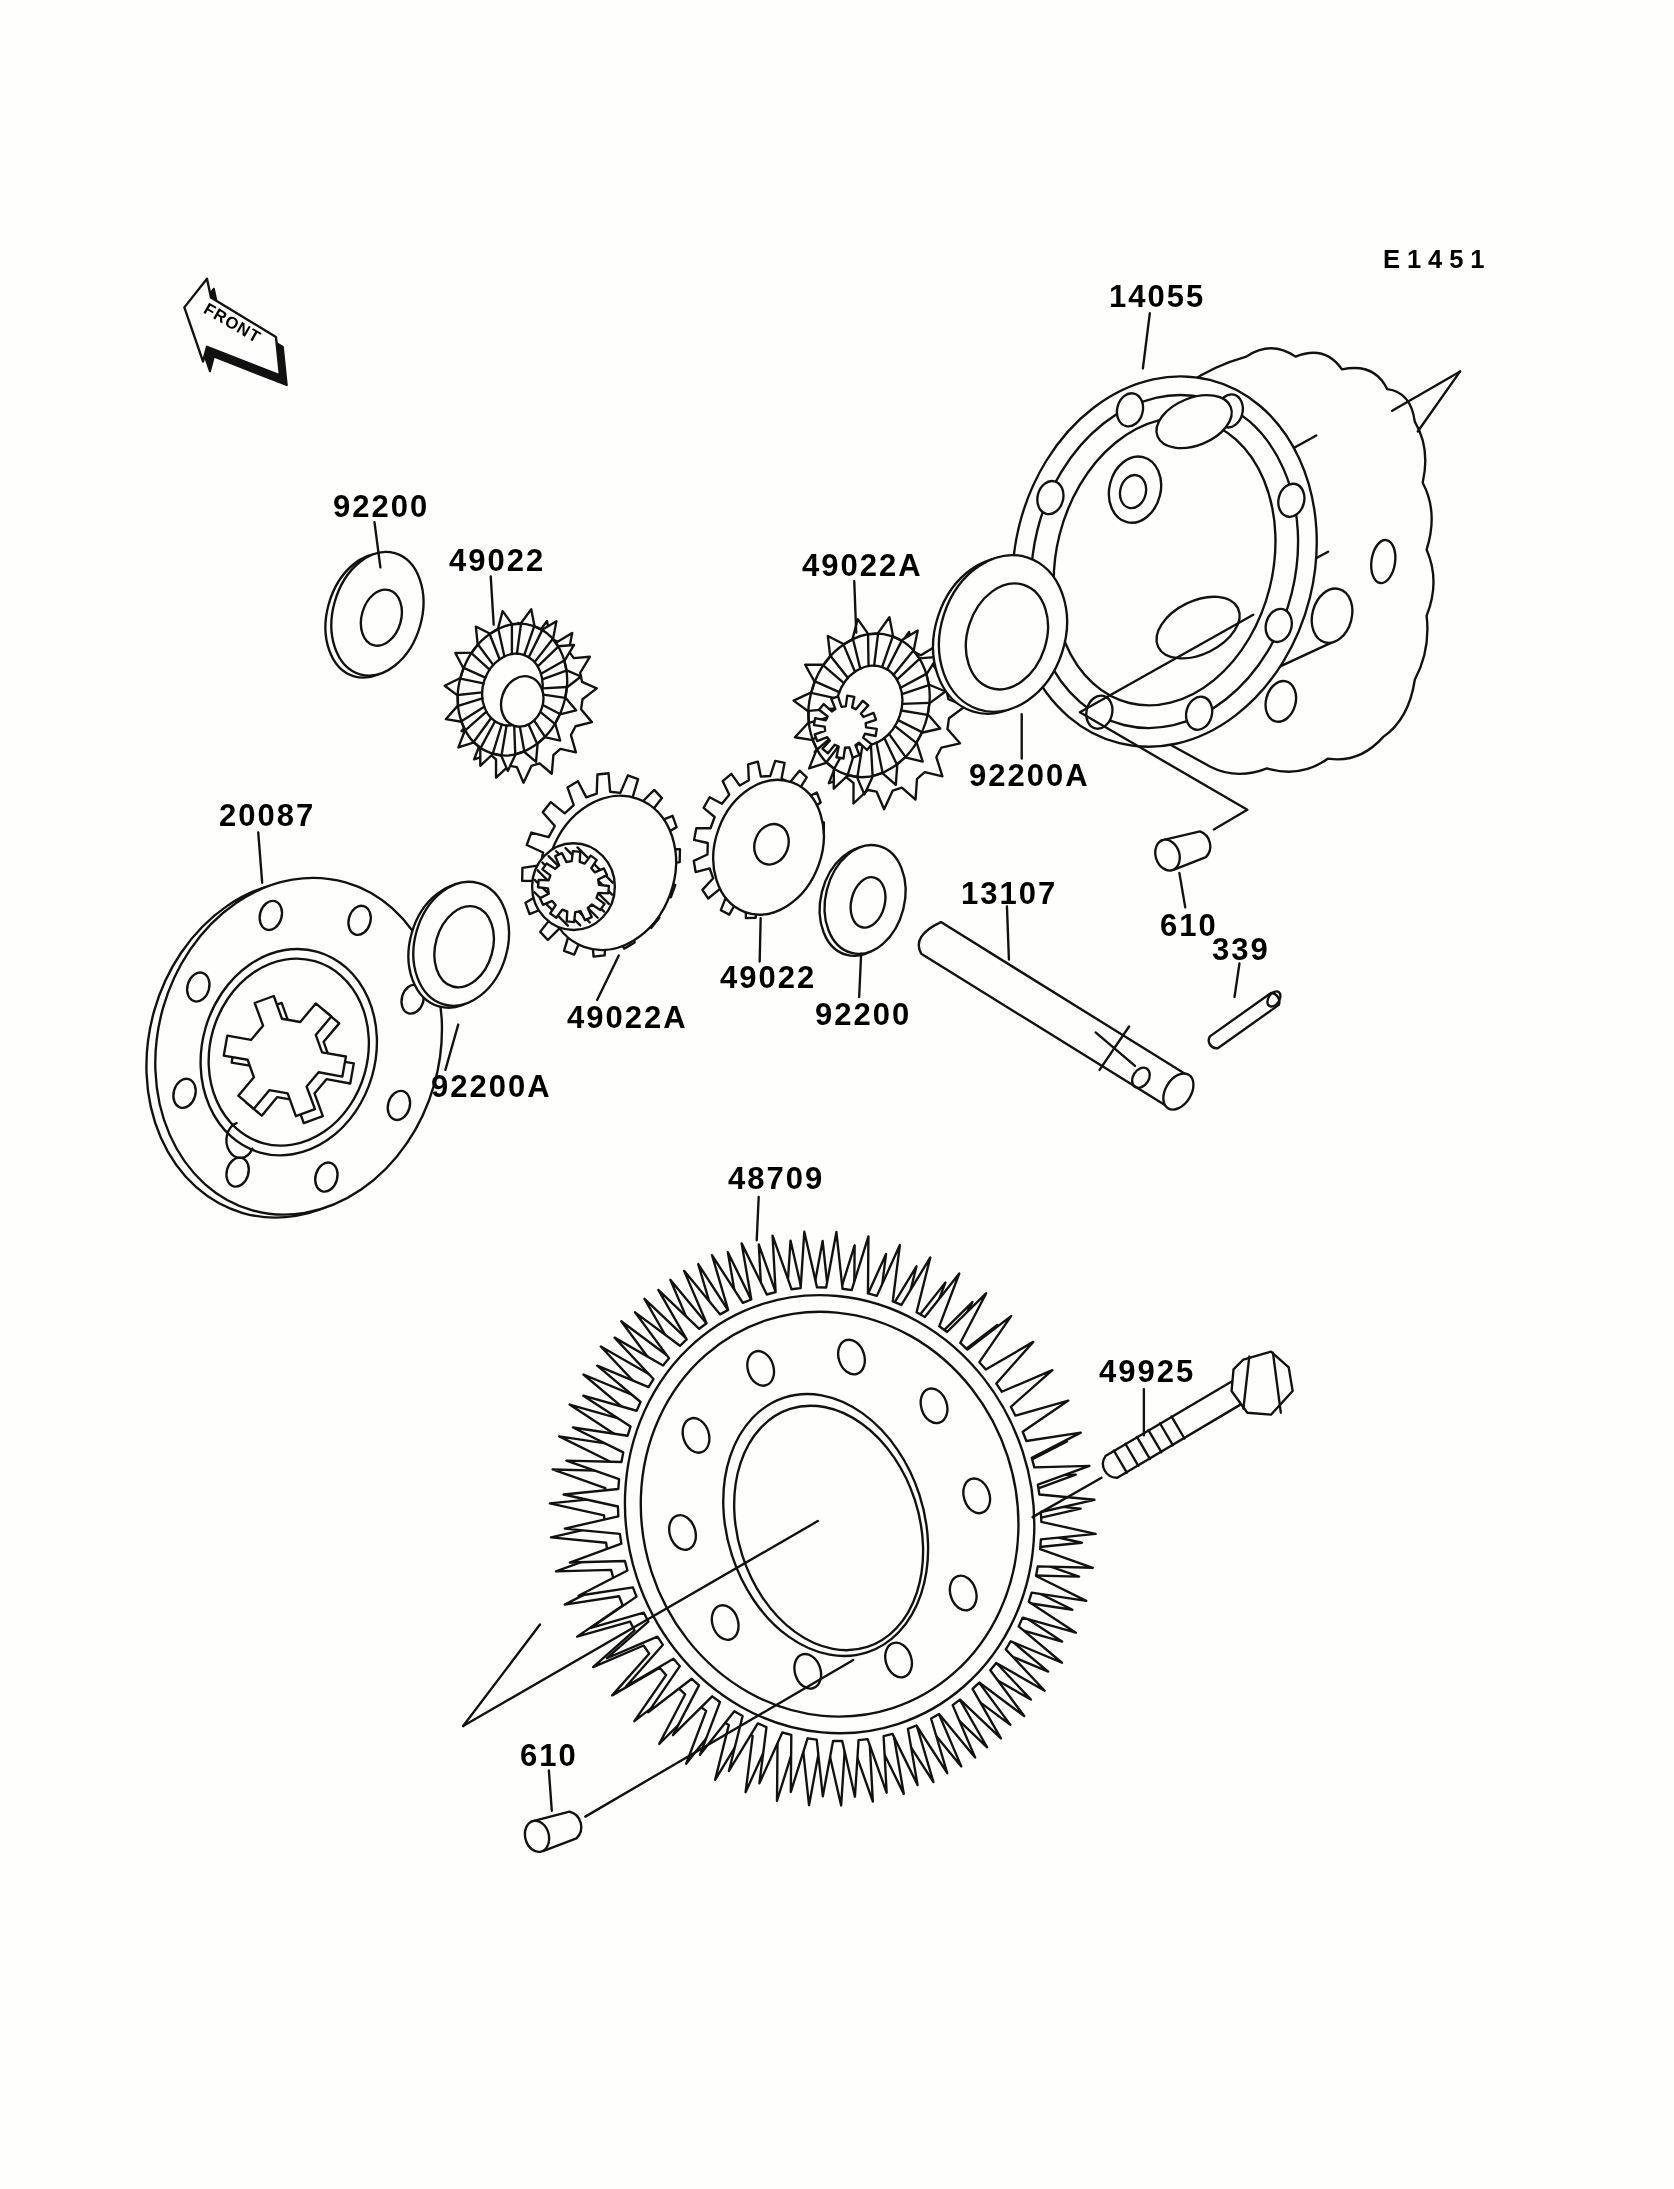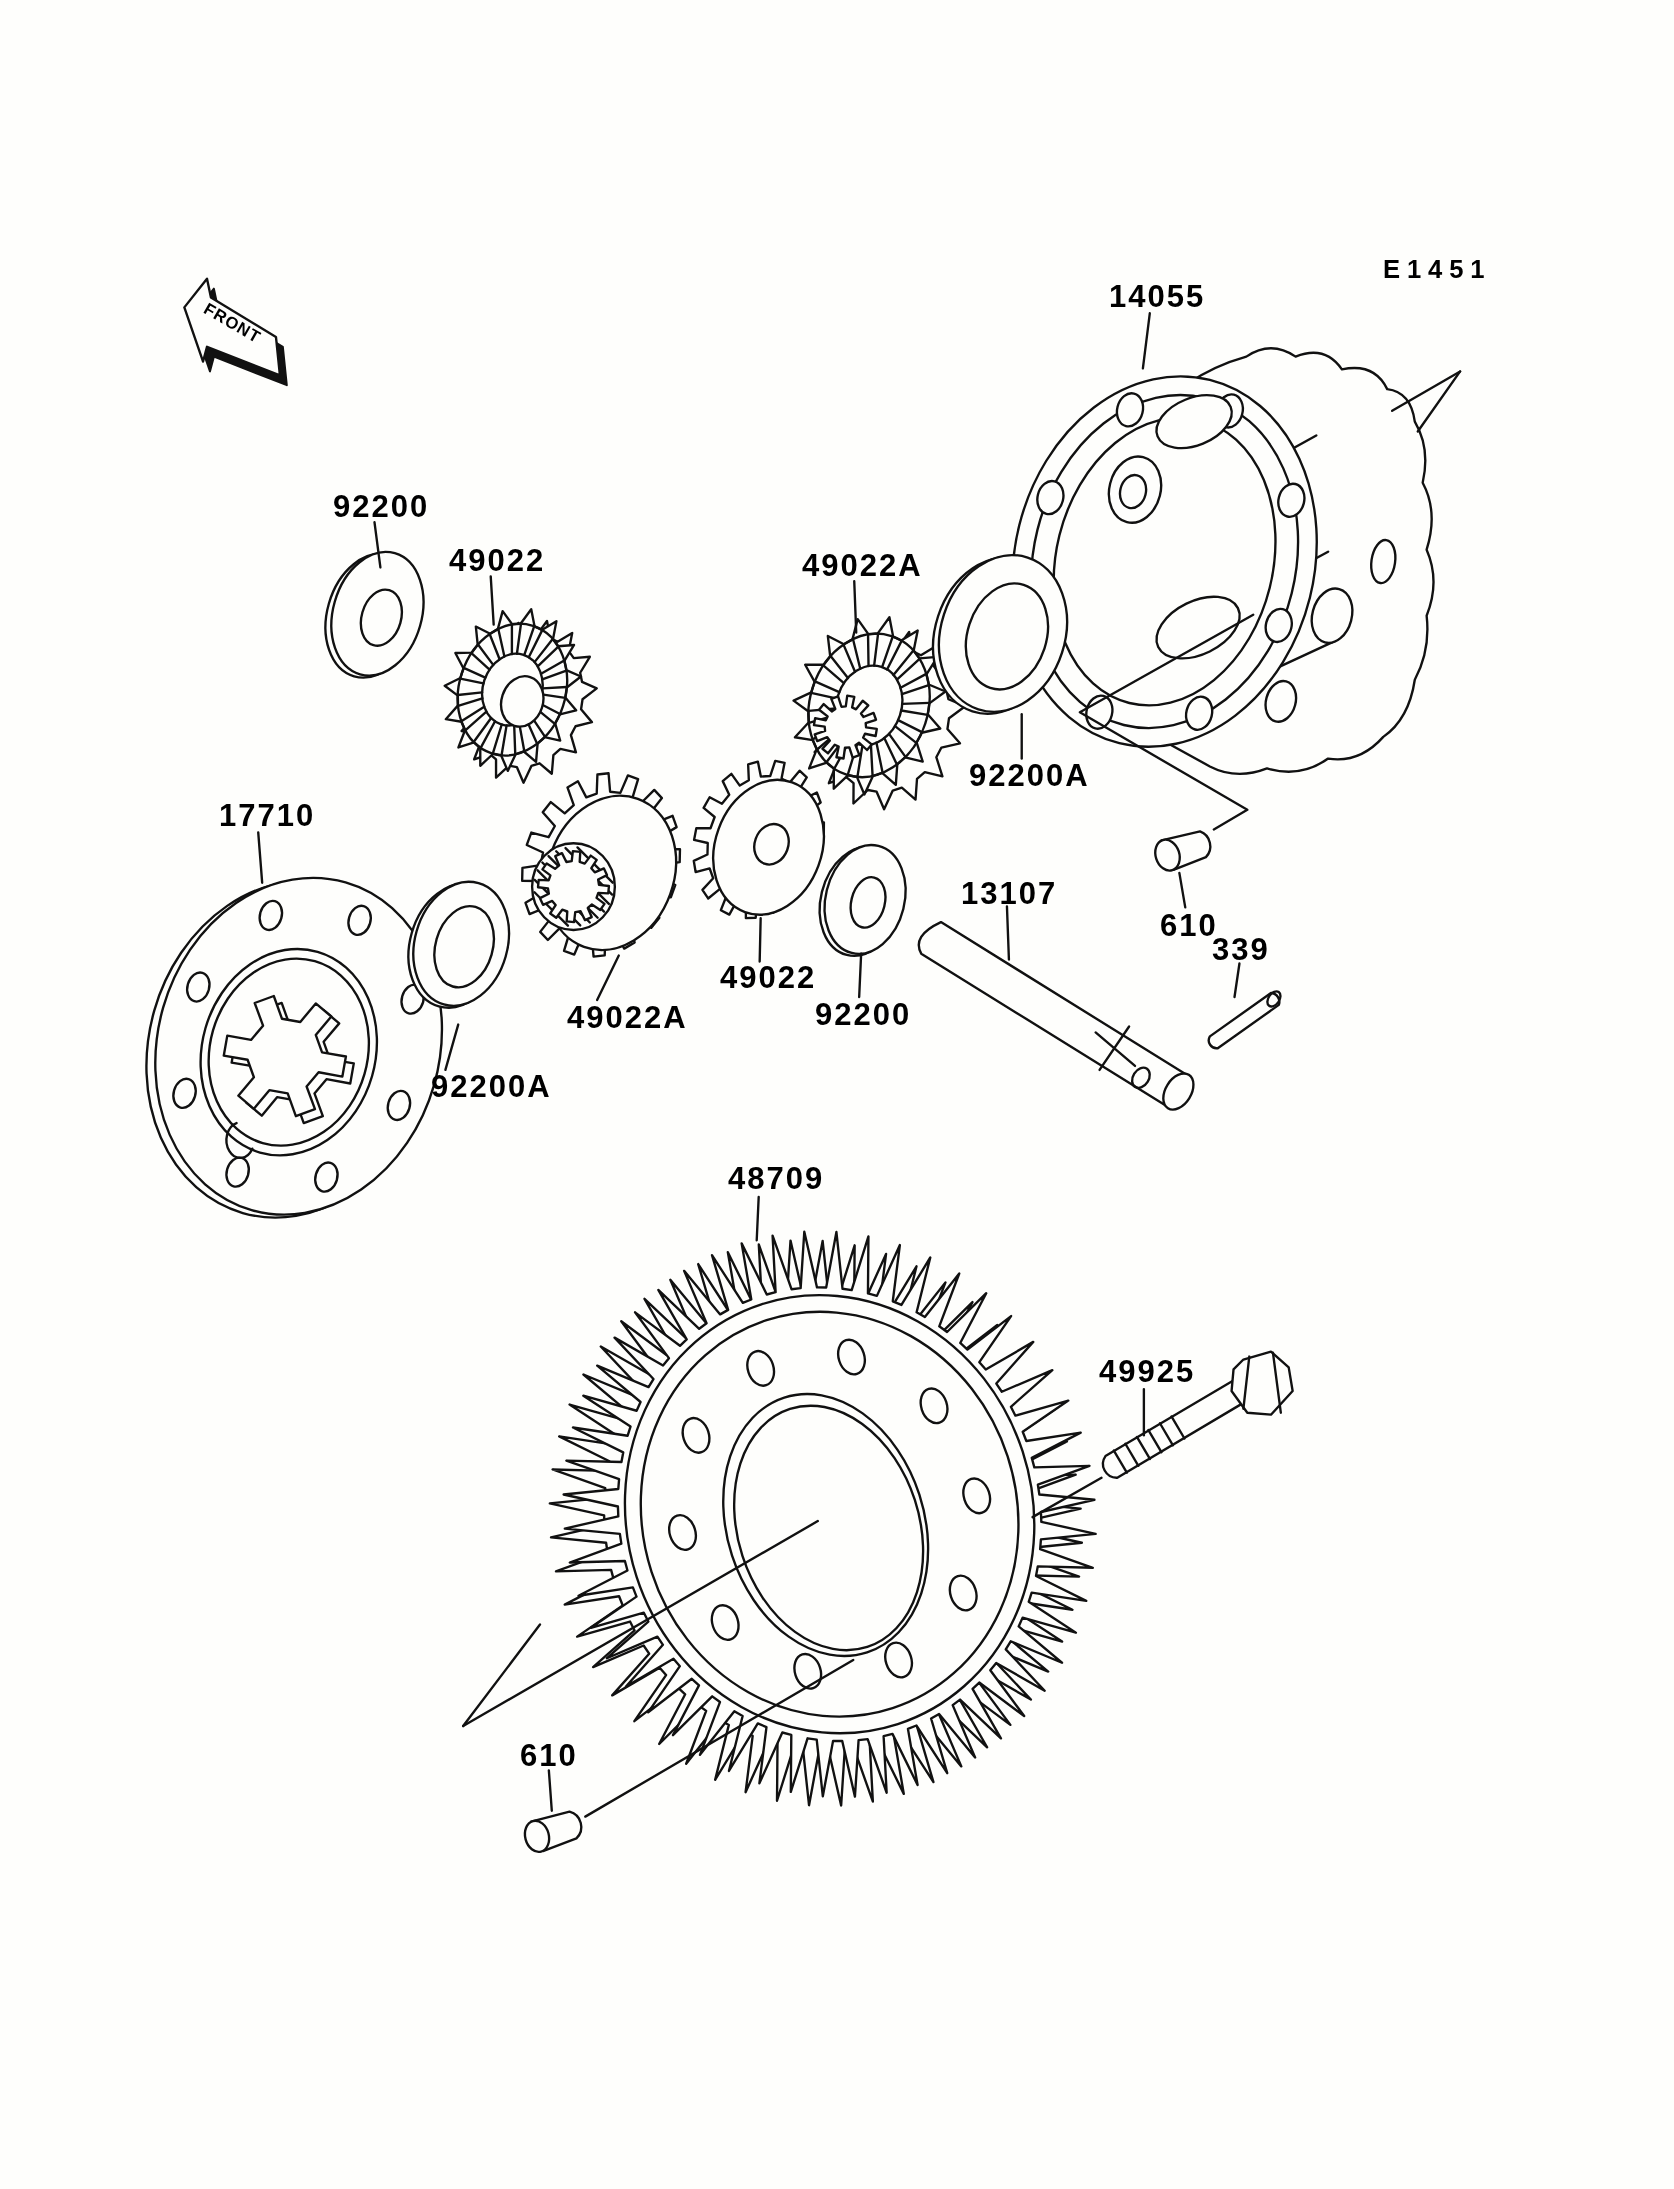--- a/index.html
+++ b/index.html
@@ -271,29 +271,29 @@
       <line class="ln" x1="1482" y1="377" x2="1439" y2="438"></line>
       <path class="ln" d="M1272,624 L1096,723 L1266,822 L1232,842"></path>
     </g>
 
     <g id="g-front">
       <path class="fb" d="M194,322 L217,293 L221,312 L287,352 L291,391 L217,362 L213,377 Z"></path>
       <path class="fw" d="M187,312 L210,283 L214,302 L280,342 L284,381 L210,352 L206,367 Z"></path>
     </g>
   </svg>
 
-  <div class="lbl code" style="left:1383px;top:257px">E1451</div>
+  <div class="lbl code" style="left:1383px;top:247px">E1451</div>
   <div class="lbl frontTxt" style="left:209px;top:301px">FRONT</div>
 
   <div class="lbl" style="left:1109px;top:281px">14055</div>
   <div class="lbl" style="left:333px;top:491px">92200</div>
   <div class="lbl" style="left:449px;top:545px">49022</div>
   <div class="lbl" style="left:802px;top:550px">49022A</div>
   <div class="lbl" style="left:969px;top:760px">92200A</div>
-  <div class="lbl" style="left:219px;top:800px">17710</div>
+  <div class="lbl" style="left:219px;top:800px">20087</div>
   <div class="lbl" style="left:431px;top:1071px">92200A</div>
   <div class="lbl" style="left:567px;top:1002px">49022A</div>
   <div class="lbl" style="left:720px;top:962px">49022</div>
   <div class="lbl" style="left:815px;top:999px">92200</div>
   <div class="lbl" style="left:961px;top:878px">13107</div>
   <div class="lbl" style="left:1160px;top:910px">610</div>
   <div class="lbl" style="left:1212px;top:934px">339</div>
   <div class="lbl" style="left:728px;top:1163px">48709</div>
   <div class="lbl" style="left:1099px;top:1356px">49925</div>
   <div class="lbl" style="left:520px;top:1740px">610</div>

